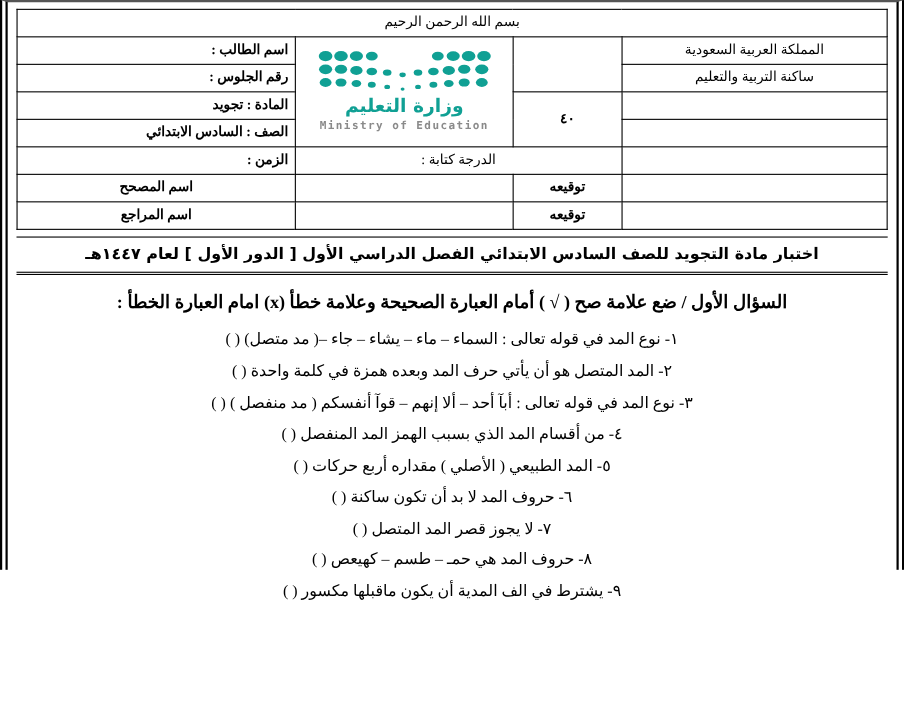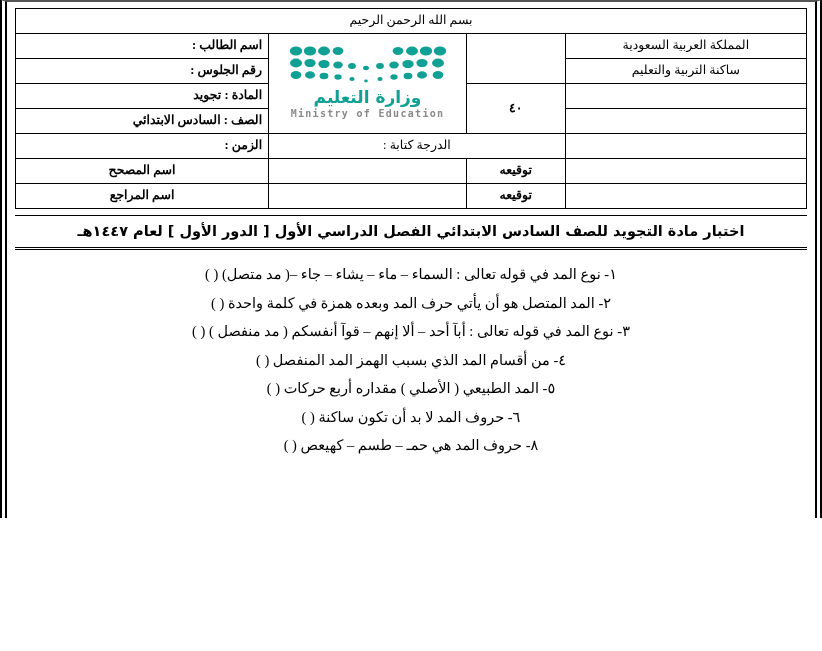--- a/index.html
+++ b/index.html
@@ -280,20 +280,23 @@
         <td class="blank"></td>
         <td class="shade-lbl">اسم المراجع</td>
       </tr>
     </tbody>
       </table>
 
     <div class="title-bar">اختبار مادة التجويد  للصف السادس الابتدائي الفصل الدراسي الأول [ الدور الأول ]  لعام ١٤٤٧هـ</div>
 
     <div class="qsection">
 
+      <div class="q-instruction">
+        <span>السؤال الأول /  ضع علامة صح ( √ ) أمام العبارة الصحيحة وعلامة خطأ (</span><span class="ltr-x">x</span><span>) امام العبارة الخطأ :</span>
+      </div>
 
       <ul class="qlist">
         <li class="q1">
           <span class="qnum">١-</span>
           <span>نوع المد في قوله تعالى :  السماء – ماء – يشاء – جاء –( مد متصل)</span>
           <span class="ans-box">(    )</span>
         </li>
         <li class="q2">
           <span class="qnum">٢-</span>
           <span>المد المتصل هو أن يأتي حرف المد وبعده همزة في كلمة واحدة</span>
@@ -312,22 +315,32 @@
         <li class="q5">
           <span class="qnum">٥-</span>
           <span>المد الطبيعي ( الأصلي ) مقداره أربع حركات</span>
           <span class="ans-box">(    )</span>
         </li>
         <li class="q6">
           <span class="qnum">٦-</span>
           <span>حروف المد لا بد أن تكون ساكنة</span>
           <span class="ans-box">(    )</span>
         </li>
+        <li class="q7">
+          <span class="qnum">٧-</span>
+          <span>لا يجوز قصر المد المتصل</span>
+          <span class="ans-box">(    )</span>
+        </li>
         <li class="q8">
           <span class="qnum">٨-</span>
           <span>حروف المد هي حمـ – طسم – كهيعص</span>
           <span class="ans-box">(    )</span>
         </li>
+        <li class="q9">
+          <span class="qnum">٩-</span>
+          <span>يشترط في الف المدية أن يكون ماقبلها مكسور</span>
+          <span class="ans-box">(    )</span>
+        </li>
       </ul>
     </div>
 
   </div>
 </div>
 
 </body></html>

